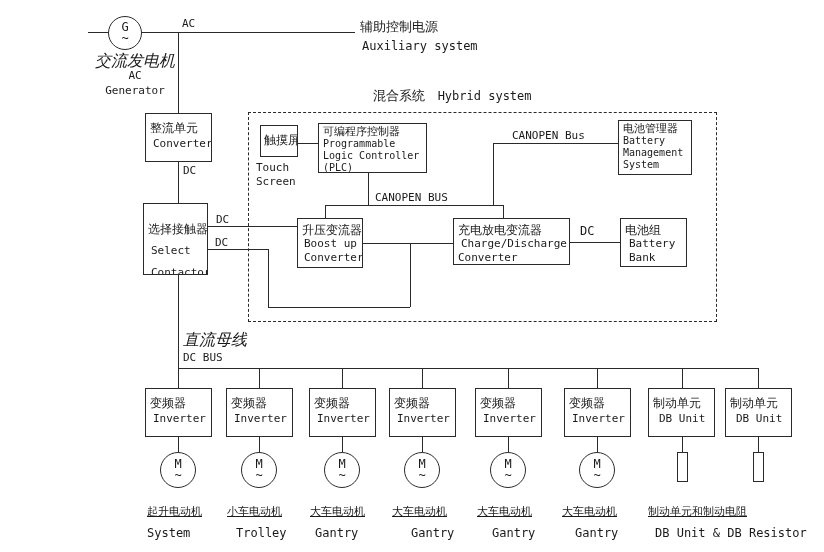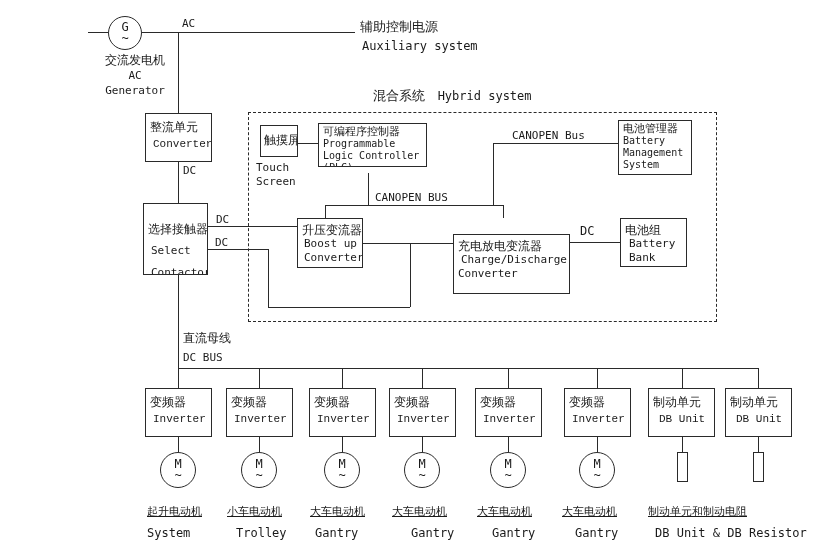--- a/index.html
+++ b/index.html
@@ -11,35 +11,35 @@
   .wire { position:absolute; background:#2a2a2a; }
   .hwire { height:1px; }
   .vwire { width:1px; }
   .box {
     position:absolute; border:1px solid #2a2a2a; background:#fff;
     box-sizing:border-box; font-size:11px; line-height:14px; padding:4px 4px;
     white-space:nowrap; overflow:hidden;
   }
   .box .zh { font-size:12px; }
   .lbl { position:absolute; white-space:nowrap; font-size:11px; }
-  .zh12 { font-size:12px; }
+  .zh12 { font-size:16px;font-style:italic; }
   .zh13 { font-size:13px; }
   .en12 { font-size:12px; }
   .circle {
     position:absolute; border:1px solid #2a2a2a; border-radius:50%; background:#fff;
     display:flex; flex-direction:column; align-items:center; justify-content:center;
     font-size:12px; line-height:11px; box-sizing:border-box;
   }
   .dashed {
     position:absolute; border:1px dashed #2a2a2a; background:transparent;
     box-sizing:border-box;
   }
   .small4 { font-size:10px; line-height:12px; padding-top:2px; }
   .select-box { line-height:22px; padding-top:14px; }
-  .two-line { line-height:16px; padding-top:6px;font-family:Liberation Mono, monospace; }
+  .two-line { line-height:16px; padding-top:6px; }
   .resistor { position:absolute; border:1px solid #2a2a2a; background:#fff; box-sizing:border-box; }
   .load-label { position:absolute; white-space:nowrap; }
   .load-label .zh { font-size:11px; display:block;text-decoration:underline; }
   .load-label .en { font-size:12px; display:block; margin-top:7px; }
   .touch-note { line-height:14px; }
 </style>
 </head>
 <body>
 
 <div id="canvas">
@@ -127,37 +127,37 @@
   <div class="lbl" style="left:183px; top:351px;">DC BUS</div>
 
   <div class="box" style="left:260px; top:125px; width:38px; height:32px; padding:7px 3px;">
     <div class="zh">触摸屏</div>
   </div>
   <div class="lbl touch-note" style="left:256px; top:161px;">
     <div>Touch</div>
     <div>Screen</div>
   </div>
 
-  <div class="box small4" style="left:318px; top:123px; width:109px; height:44px;">
+  <div class="box small4" style="left:318px; top:123px; width:109px; height:50px;">
     <div class="zh" style="font-size:11px;">可编程序控制器</div>
     <div>Programmable</div>
     <div>Logic Controller</div>
     <div>(PLC)</div>
   </div>
 
   <div class="lbl" style="left:375px; top:191px;">CANOPEN BUS</div>
   <div class="lbl" style="left:512px; top:129px;">CANOPEN Bus</div>
 
   <div class="box" style="left:297px; top:218px; width:66px; height:50px;">
     <div class="zh">升压变流器</div>
     <div style="padding-left:2px;">Boost up</div>
     <div style="padding-left:2px;">Converter</div>
   </div>
 
-  <div class="box" style="left:453px; top:234px; width:117px; height:60px;">
+  <div class="box" style="left:453px; top:218px; width:117px; height:47px;">
     <div class="zh">充电放电变流器</div>
     <div style="padding-left:3px;">Charge/Discharge</div>
     <div>Converter</div>
   </div>
 
   <div class="lbl en12" style="left:580px; top:224px;">DC</div>
 
   <div class="box small4" style="left:618px; top:120px; width:74px; height:55px;">
     <div class="zh" style="font-size:11px;">电池管理器</div>
     <div>Battery</div>

